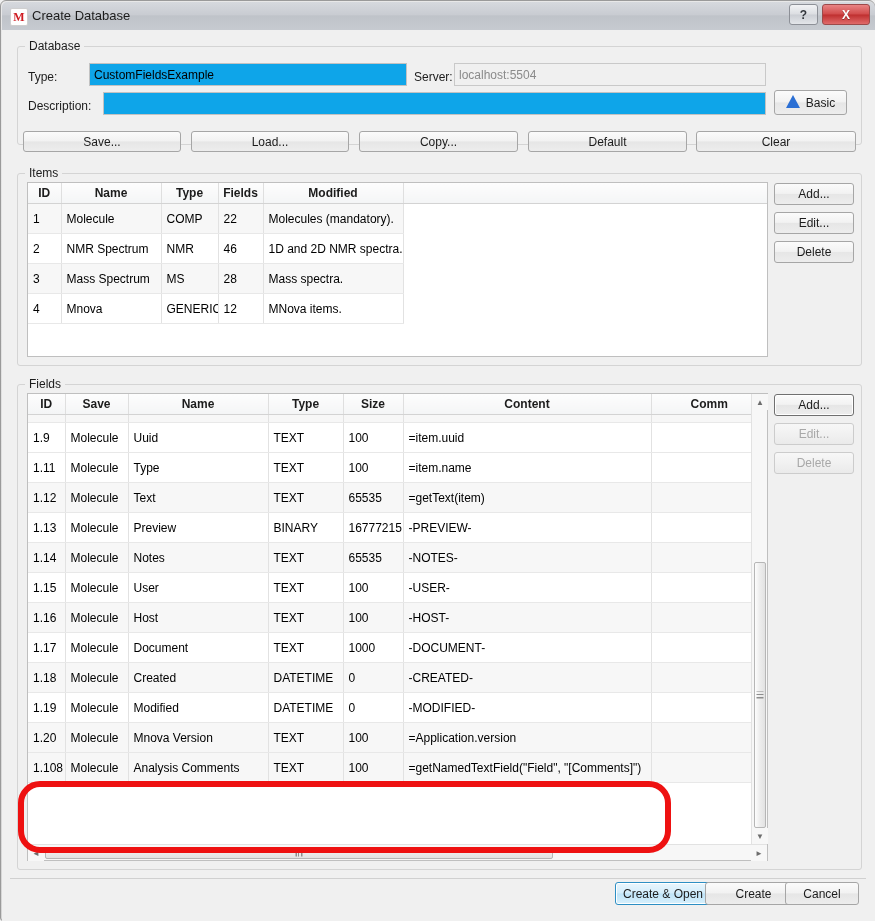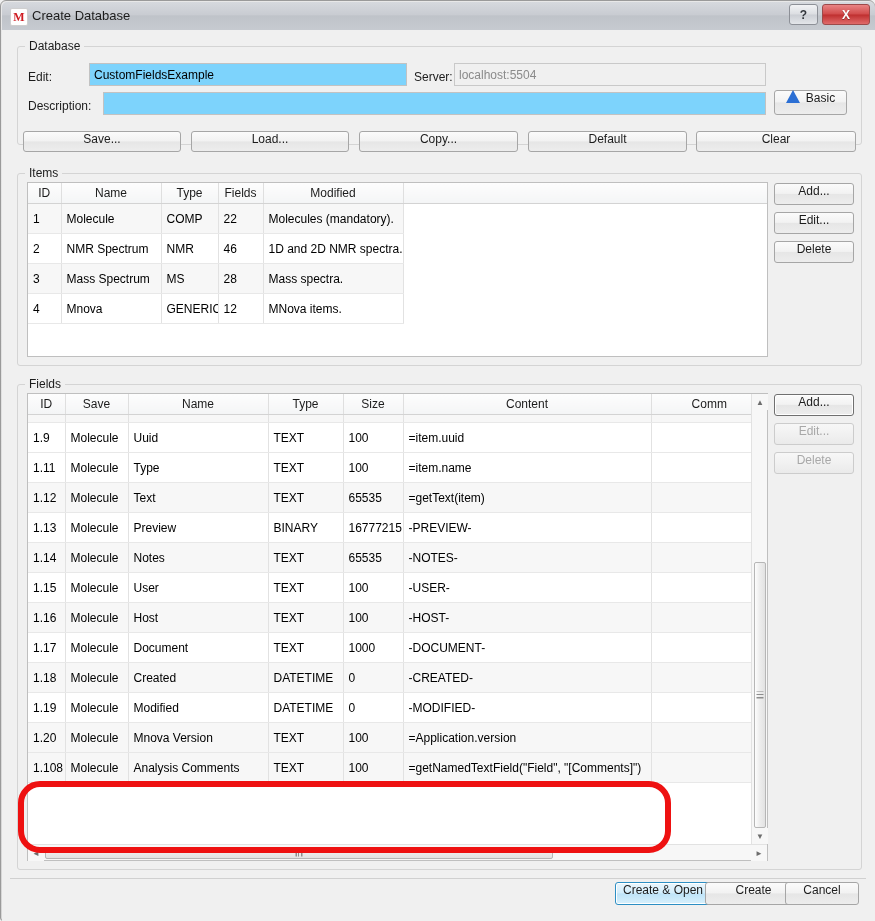--- a/index.html
+++ b/index.html
@@ -120,21 +120,21 @@
   .lbl {
     position: absolute;
     font-size: 12px;
     color: #1c1c1c;
     white-space: nowrap;
   }
   .txtfield {
     position: absolute;
     box-sizing: border-box;
     border: 1px solid #c2c2c2;
-    background: #7dd3fc;
+    background: #0ea5e9;
     font-family: "Liberation Sans", sans-serif;
     font-size: 12px;
     color: #000000;
     padding: 0 4px;
     display: flex; align-items: center;
     overflow: hidden;
     white-space: nowrap;
   }
   .txtfield.readonly {
     background: #f0f0f0;
@@ -144,21 +144,21 @@
 
   
   .pbtn {
     position: absolute;
     box-sizing: border-box;
     border: 1px solid #a6a6a6;
     border-radius: 3px;
     background: linear-gradient(to bottom,#fbfbfb 0%, #f2f2f2 47%, #e6e6e6 52%, #ededed 100%);
     font-size: 12px;
     color: #1c1c1c;
-    display: flex; justify-content: center;
+    display: flex; align-items: center; justify-content: center;
     cursor: default;
     white-space: nowrap;
   }
   .pbtn.disabled {
     color: #a8a8a8;
     border-color: #cccccc;
     background: linear-gradient(to bottom,#f7f7f7 0%, #f1f1f1 50%, #eaeaea 100%);
   }
   .pbtn.focused {
     border: 1px solid #707070;
@@ -190,21 +190,21 @@
   table.grid {
     border-collapse: collapse;
     table-layout: fixed;
     font-size: 12px;
     width: 100%;
   }
   table.grid th {
     background: linear-gradient(to bottom,#fdfdfd 0%, #f4f5f6 100%);
     border-right: 1px solid #dfdfdf;
     border-bottom: 1px solid #d3d3d3;
-    font-weight: normal;
+    font-weight: bold;
     color: #1c1c1c;
     height: 20px;
     text-align: center;
     padding: 0 3px;
     overflow: hidden;
     white-space: nowrap;
   }
   table.grid td {
     border-right: 1px solid #e2e2e2;
     border-bottom: 1px solid #e8e8e8;
@@ -315,21 +315,21 @@
       <div class="title-text">Create Database</div>
       <div class="btn-help">?</div>
       <div class="btn-close">X</div>
     </div>
 
     <div class="client">
 
       <div class="group" style="left:15px; top:16px; width:845px; height:99px;"></div>
       <div class="group-label" style="left:23px; top:9px;">Database</div>
 
-      <div class="lbl" style="left:26px; top:40px;">Edit:</div>
+      <div class="lbl" style="left:26px; top:40px;">Type:</div>
       <div class="txtfield" style="left:87px; top:33px; width:318px; height:23px;">CustomFieldsExample</div>
 
       <div class="lbl" style="left:412px; top:40px;">Server:</div>
       <div class="txtfield readonly" style="left:452px; top:33px; width:312px; height:23px;">localhost:5504</div>
 
       <div class="lbl" style="left:26px; top:69px;">Description:</div>
       <div class="txtfield" style="left:101px; top:62px; width:663px; height:23px;"></div>
 
       <div class="pbtn" style="left:772px; top:60px; width:73px; height:25px;">
         <span class="basic-icon"></span>

